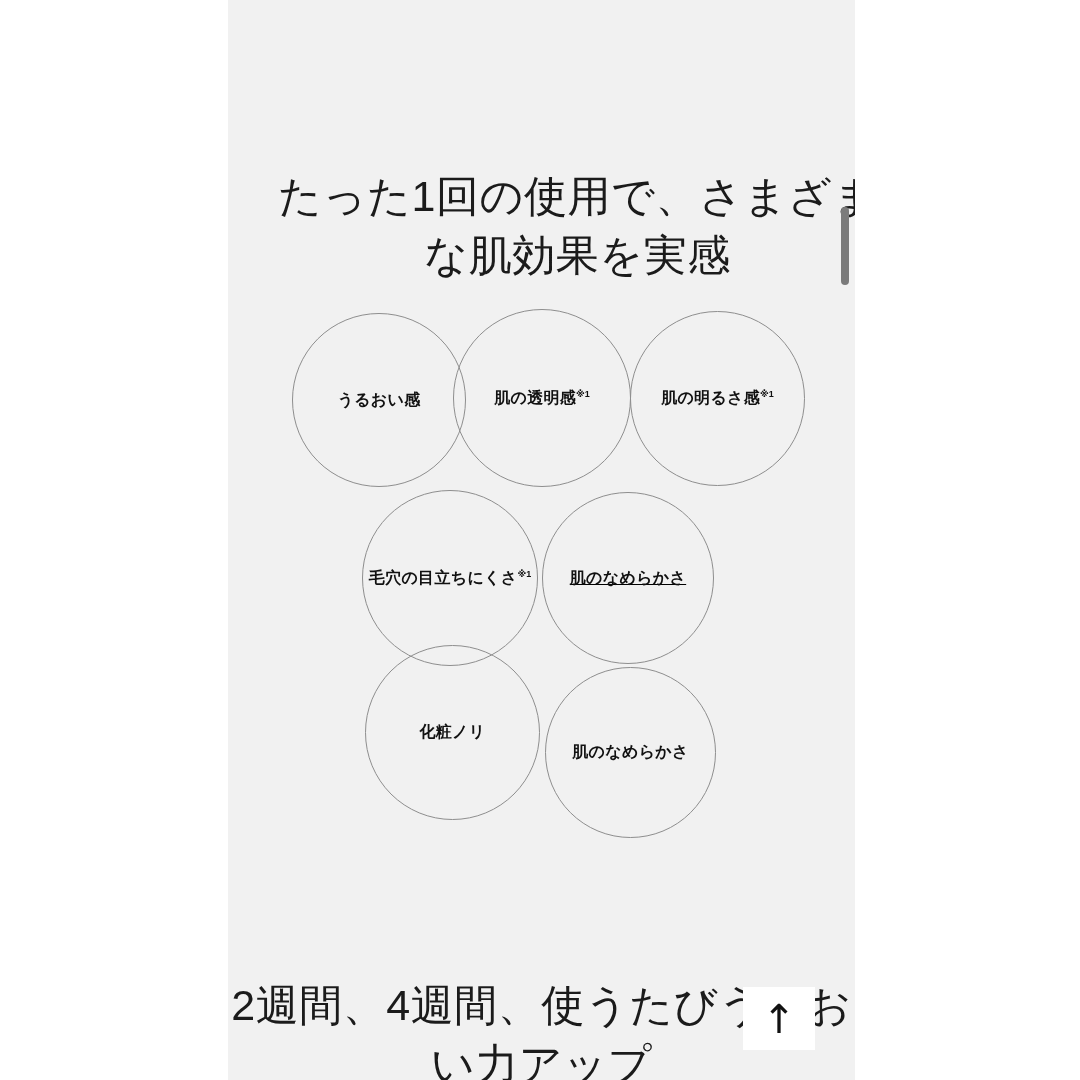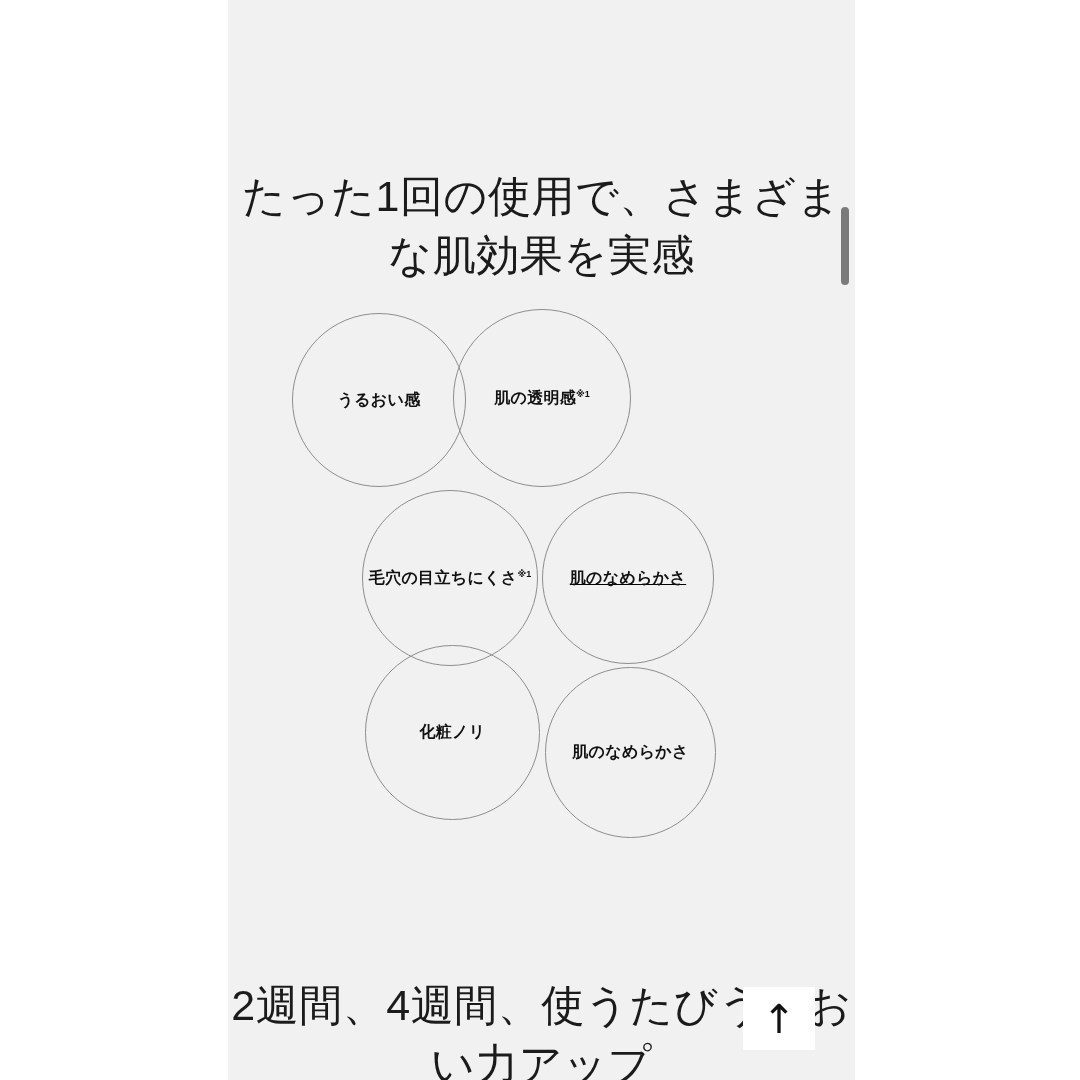--- a/index.html
+++ b/index.html
@@ -71,21 +71,21 @@
     position: absolute;
     left: 0;
     width: 627px;
     text-align: center;
     color: #1b1b1b;
     font-size: 43px;
     line-height: 1.38;
     font-weight: 400;
     letter-spacing: 0.5px;
   }
-  #heading-top  { top: 131px; }
+  #heading-top  { top: 131px; padding-left: 36px; }
   #heading-bottom { top: 940px; }
 
   
   #circles {
     position: absolute;
     left: 0;
     top: 0;
     width: 627px;
     height: 1080px;
   }
@@ -179,20 +179,23 @@
     <div id="circles">
 
       <div class="bubble" id="bubble-0">
         <span class="bubble-label"><span>うるおい感</span><sup></sup></span>
       </div>
 
       <div class="bubble" id="bubble-1">
         <span class="bubble-label"><span>肌の透明感</span><sup>※1</sup></span>
       </div>
 
+      <div class="bubble" id="bubble-2">
+        <span class="bubble-label"><span>肌の明るさ感</span><sup>※1</sup></span>
+      </div>
 
       <div class="bubble" id="bubble-3">
         <span class="bubble-label"><span>毛穴の目立ちにくさ</span><sup>※1</sup></span>
       </div>
 
       <div class="bubble" id="bubble-4">
         <span class="bubble-label"><span>肌のなめらかさ</span><sup></sup></span>
       </div>
 
       <div class="bubble" id="bubble-5">

